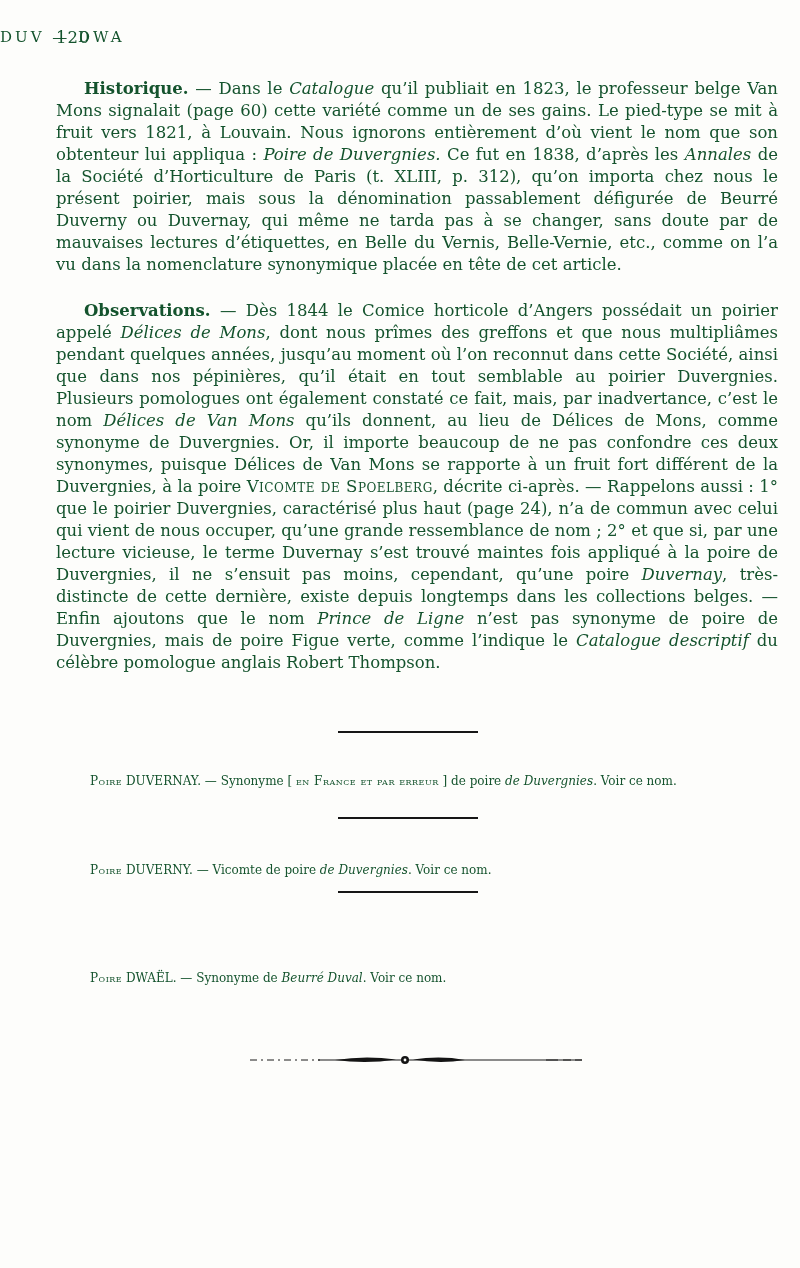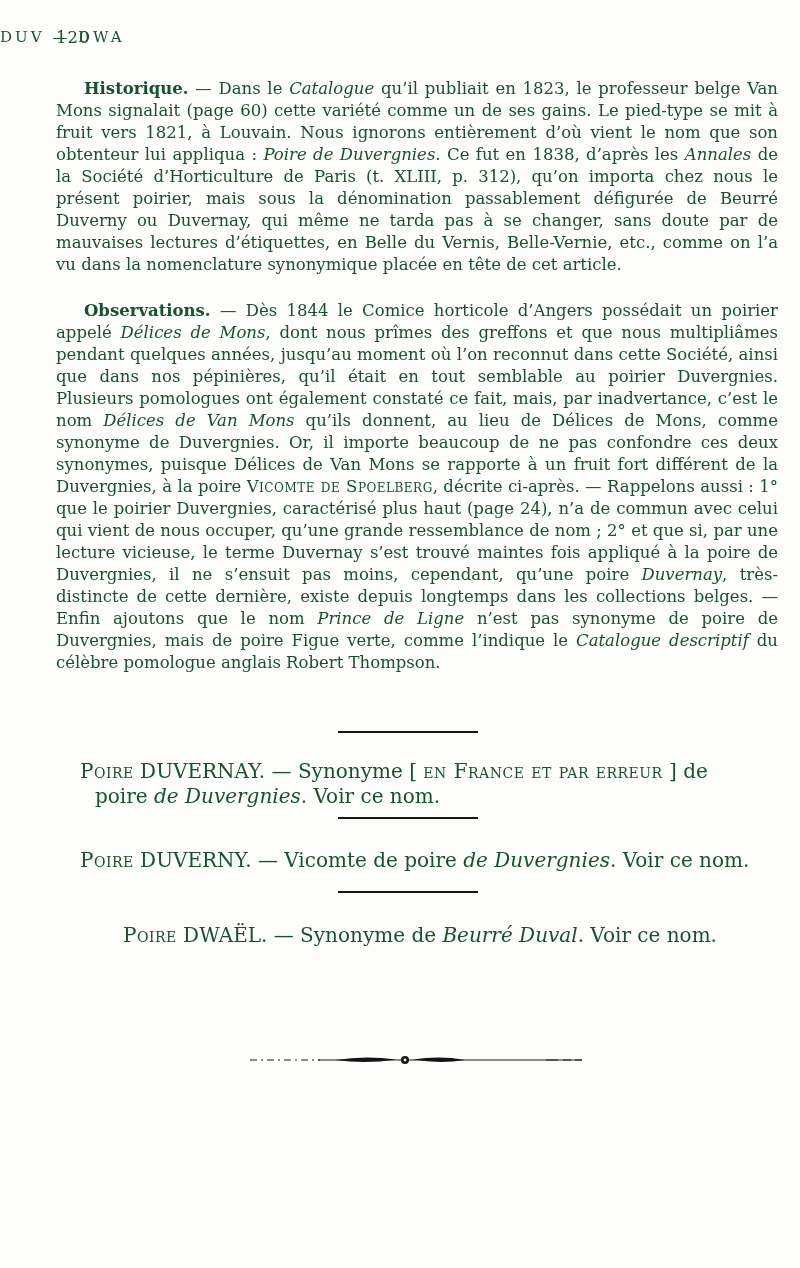--- a/index.html
+++ b/index.html
@@ -41,29 +41,29 @@
     line-height: 22px;
     text-align: justify;
     text-indent: 28px;
   }
   #para-historique { top: 78px; }
   #para-observations { top: 300px; }
   .entry {
     position: absolute;
     left: 78px;
     right: 38px;
-    margin: 2px;
-    font-size: 20px;
+    margin: 12px;
+    font-size: 12px;
     line-height: 25px;
     padding-left: 15px;
     text-indent: -15px;
   }
   #entry-duvernay { top: 757px; }
   #entry-duverny { top: 846px; }
-  #entry-dwael   { top: 921px; text-align: center; }
+  #entry-dwael   { top: 954px; }
   .seg-n  { }
   .seg-b  { font-weight: 700; }
   .seg-i  { font-style: italic; }
   .seg-sc { font-variant: small-caps; letter-spacing: 0.5px; }
   .rule {
     position: absolute;
     left: 338px;
     width: 140px;
     height: 2px;
     background: #161616;

